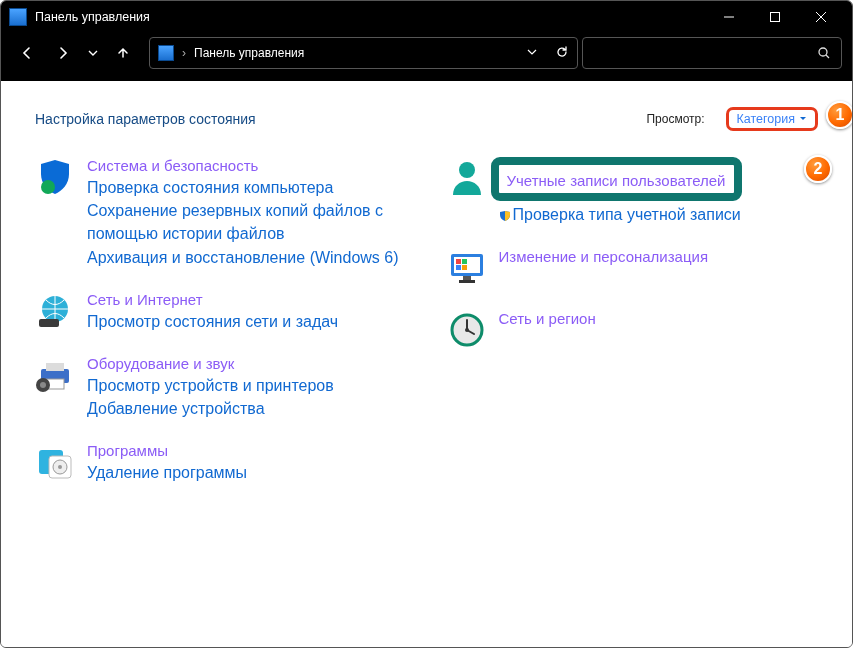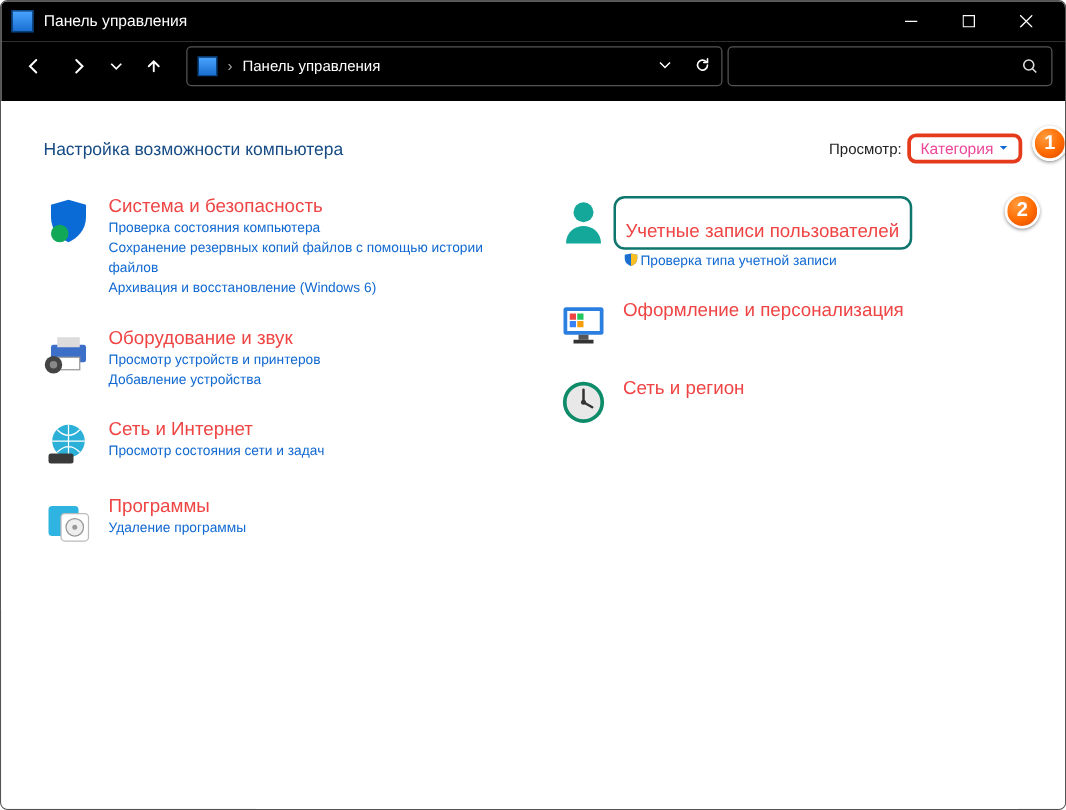--- a/index.html
+++ b/index.html
@@ -92,25 +92,25 @@
   }
   .heading {
     font-size: 14px;
     color: #164b85;
   }
   .view-by {
     margin-left: auto;
     display: flex; align-items: center;
     font-size: 12px;
     color: #222;
-    gap: 4px;
+    gap: 21px;
     position: relative;
   }
   .view-link {
-    color: #ec4899;
+    color: #3b82f6;
     border: 3px solid #e63a1c;
     border-radius: 7px;
     padding: 2px 8px;
     display: inline-flex; align-items: center; gap: 4px;
     cursor: pointer;
     font-size: 12.5px;
   }
   .columns {
     display: flex;
     gap: 40px;
@@ -123,36 +123,36 @@
     align-items: flex-start;
     position: relative;
   }
   .item .icon {
     width: 40px; height: 40px;
     flex: 0 0 40px;
     display: flex; align-items: center; justify-content: center;
   }
   .item .texts { flex: 1; }
   .item .title {
-    color: #ef4444;
+    color: #8b5cf6;
     font-size: 15px;
     margin-bottom: 2px;
     cursor: pointer;
   }
   .item .sub {
     color: #1169d1;
-    font-size: 11px;
+    font-size: 16px;
     line-height: 1.45;
     cursor: pointer;
     display: block;
   }
   .highlight-accounts .title {
-    border: 2px solid #0f766e;
+    border: 8px solid #0f766e;
     border-radius: 9px;
-    padding: 18px 8px 4px;
+    padding: 7px 8px 4px;
     display: inline-block;
     margin-left: -8px;
   }
   .shield-badge {
     width: 12px; height: 12px;
     display: inline-block;
     vertical-align: -2px;
     margin-right: 2px;
   }
   .marker {
@@ -230,21 +230,21 @@
     <svg width="14" height="14" viewBox="0 0 14 14">
         <circle cx="6" cy="6" r="4" stroke="#ddd" stroke-width="1.3" fill="none"></circle>
         <path d="M9 9l3 3" stroke="#ddd" stroke-width="1.3"></path>
       </svg>
   </div>
 </div>
 
 <div class="content">
 
   <div class="heading-row">
-    <div class="heading">Настройка возможности компьютера</div>
+    <div class="heading">Настройка параметров состояния</div>
     <div class="view-by">
       <span>Просмотр:</span>
       <span class="view-link">
         <span>Категория</span>
         <svg width="8" height="8" viewBox="0 0 8 8">
             <path d="M1 2l3 3 3-3" fill="#1169d1"></path>
           </svg>
       </span>
       <div class="marker" style="right:-36px; top:-6px">1</div>
     </div>
@@ -264,45 +264,45 @@
           <div class="title">Система и безопасность</div>
           <span class="sub">Проверка состояния компьютера</span>
           <span class="sub">Сохранение резервных копий файлов с помощью истории файлов</span>
           <span class="sub">Архивация и восстановление (Windows 6)</span>
         </div>
       </div>
 
       <div class="item">
         <div class="icon">
           <svg width="40" height="40" viewBox="0 0 40 40">
+              <circle cx="20" cy="18" r="13" fill="#2db0d8"></circle>
+              <path d="M7 18h26M20 5v26M11 9c6 6 12 6 18 0M11 27c6-6 12-6 18 0" stroke="#fff" stroke-width="1" fill="none"></path>
+              <rect x="4" y="28" width="20" height="8" rx="2" fill="#3a3a3a"></rect>
+            </svg>
+        </div>
+        <div class="texts">
+          <div class="title">Сеть и Интернет</div>
+          <span class="sub">Просмотр состояния сети и задач</span>
+        </div>
+      </div>
+
+      <div class="item">
+        <div class="icon">
+          <svg width="40" height="40" viewBox="0 0 40 40">
               <rect x="6" y="14" width="28" height="14" rx="2" fill="#3c6fc8"></rect>
               <rect x="11" y="8" width="18" height="8" fill="#dcdcdc"></rect>
               <rect x="11" y="24" width="18" height="10" fill="#fff" stroke="#999"></rect>
               <circle cx="8" cy="30" r="7" fill="#444"></circle>
               <circle cx="8" cy="30" r="3" fill="#888"></circle>
             </svg>
         </div>
         <div class="texts">
           <div class="title">Оборудование и звук</div>
           <span class="sub">Просмотр устройств и принтеров</span>
           <span class="sub">Добавление устройства</span>
-        </div>
-      </div>
-
-      <div class="item">
-        <div class="icon">
-          <svg width="40" height="40" viewBox="0 0 40 40">
-              <circle cx="20" cy="18" r="13" fill="#2db0d8"></circle>
-              <path d="M7 18h26M20 5v26M11 9c6 6 12 6 18 0M11 27c6-6 12-6 18 0" stroke="#fff" stroke-width="1" fill="none"></path>
-              <rect x="4" y="28" width="20" height="8" rx="2" fill="#3a3a3a"></rect>
-            </svg>
-        </div>
-        <div class="texts">
-          <div class="title">Сеть и Интернет</div>
-          <span class="sub">Просмотр состояния сети и задач</span>
         </div>
       </div>
 
       <div class="item">
         <div class="icon">
           <svg width="40" height="40" viewBox="0 0 40 40">
               <rect x="4" y="8" width="24" height="24" rx="3" fill="#2fb3e0"></rect>
               <rect x="14" y="14" width="22" height="22" rx="3" fill="#fff" stroke="#bbb"></rect>
               <circle cx="25" cy="25" r="7" fill="#eee" stroke="#999"></circle>
               <circle cx="25" cy="25" r="2" fill="#999"></circle>
@@ -342,21 +342,21 @@
               <rect x="7" y="9" width="26" height="16" fill="#fff"></rect>
               <rect x="9" y="11" width="5" height="5" fill="#ef4444"></rect>
               <rect x="15" y="11" width="5" height="5" fill="#22c55e"></rect>
               <rect x="9" y="17" width="5" height="5" fill="#3b82f6"></rect>
               <rect x="15" y="17" width="5" height="5" fill="#f59e0b"></rect>
               <rect x="16" y="28" width="8" height="4" fill="#555"></rect>
               <rect x="12" y="32" width="16" height="3" fill="#333"></rect>
             </svg>
         </div>
         <div class="texts">
-          <div class="title">Оформление и персонализация</div>
+          <div class="title">Изменение и персонализация</div>
         </div>
       </div>
 
       <div class="item">
         <div class="icon">
           <svg width="40" height="40" viewBox="0 0 40 40">
               <circle cx="20" cy="20" r="15" fill="#e8e8e8" stroke="#0e8c6a" stroke-width="3"></circle>
               <path d="M20 20V10M20 20l7 4" stroke="#333" stroke-width="2" stroke-linecap="round"></path>
               <circle cx="20" cy="20" r="2" fill="#333"></circle>
             </svg>

